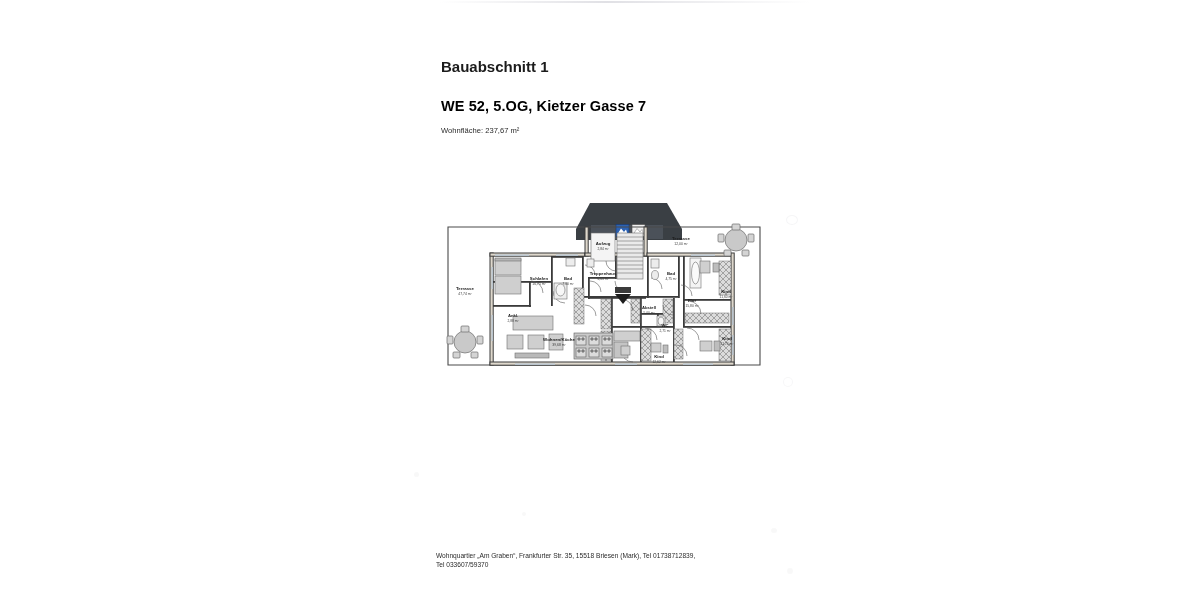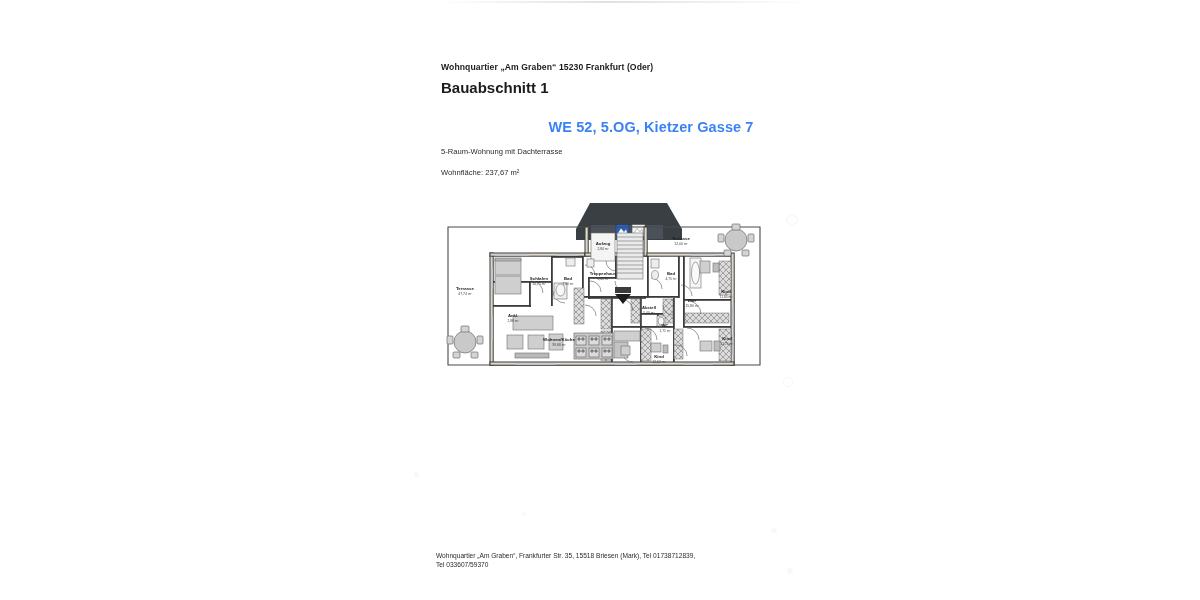--- a/index.html
+++ b/index.html
@@ -57,22 +57,21 @@
     line-height: 12px;
     margin: 0 0 24px 0;
     color: #1b1b1b;
   }
   .h-we {
     font-size: 14.5px;
     font-weight: bold;
     line-height: 18px;
     margin: 0 0 10px 0;
     letter-spacing: .1px;
-    color: #3b82f6;
-    text-align: center;
+    color: #000000;
   }
   .h-rooms {
     font-size: 7.6px;
     line-height: 11px;
     margin: 0 0 10px 0;
     color: #2a2a2a;
   }
   .h-area {
     font-size: 7.6px;
     line-height: 11px;
@@ -109,24 +108,22 @@
 
   <div class="scan-streak" style="left:440px; top:1px; width:370px;"></div>
   <div class="scan-artifact" style="left:786px; top:215px; width:12px; height:10px; border-radius:50%; background:none; box-shadow:inset 0 0 0 1px #eeeef0;"></div>
   <div class="scan-artifact" style="left:783px; top:377px; width:10px; height:10px; border-radius:50%; background:none; box-shadow:inset 0 0 0 1px #f0f0f2;"></div>
   <div class="scan-artifact" style="left:414px; top:472px; width:5px; height:5px; border-radius:50%;"></div>
   <div class="scan-artifact" style="left:522px; top:512px; width:4px; height:4px; border-radius:50%;"></div>
   <div class="scan-artifact" style="left:771px; top:528px; width:6px; height:5px; border-radius:50%;"></div>
   <div class="scan-artifact" style="left:787px; top:568px; width:6px; height:6px; border-radius:50%;"></div>
 
   <div id="headings">
-    <p class="h-quartier">Wohnquartier „Am Graben“ 15230 Frankfurt (Oder)</p>
     <p class="h-bauabschnitt">Bauabschnitt 1</p>
     <h1 class="h-we">WE 52, 5.OG, Kietzer Gasse 7</h1>
-    <p class="h-rooms">5-Raum-Wohnung mit Dachterrasse</p>
     <p class="h-area">Wohnfläche: 237,67 m²</p>
   </div>
 
   <div id="plan">
     <svg width="340" height="210" viewBox="0 0 340 210" xmlns="http://www.w3.org/2000/svg">
 
       <defs>
         <pattern id="hatch" width="5" height="5" patternUnits="userSpaceOnUse" patternTransform="rotate(45)">
           <rect width="5" height="5" fill="#d9d9d9"></rect>
           <line x1="0" y1="0" x2="0" y2="5" stroke="#8c8c8c" stroke-width="1"></line>

